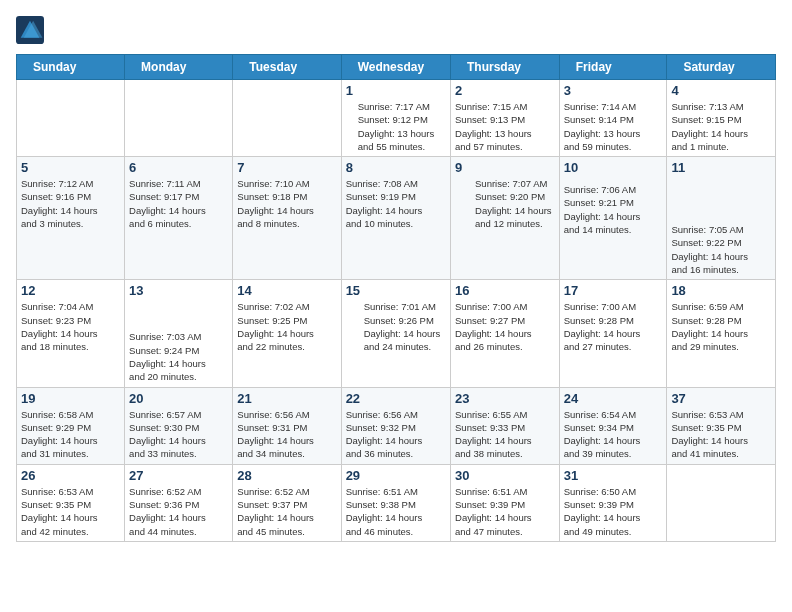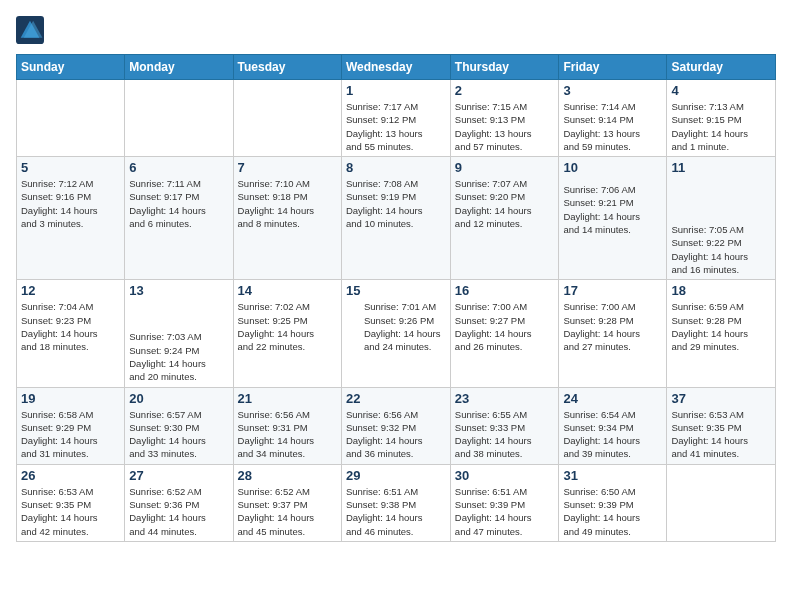--- a/index.html
+++ b/index.html
@@ -41,21 +41,21 @@
     .calendar {
       width: 100%;
       border-collapse: collapse;
       border: 1px solid #aaa;
     }
     .calendar th {
       background: #2e86c1;
       color: #fff;
       font-size: 12px;
       font-weight: bold;
-      padding: 5px 4px;
+      padding: 5px 16px;
       text-align: left;
       border: 1px solid #2070a0;
     }
     .calendar td {
       vertical-align: top;
       padding: 3px 4px;
       border: 1px solid #ccc;
       width: 110px;
       min-height: 80px;
       font-size: 10px;
@@ -113,21 +113,21 @@
         <th>Saturday</th>
       </tr>
   </thead>
   <tbody id="calendar-body">
   <tr>
         <td class="empty-cell"></td>
         <td class="empty-cell"></td>
         <td class="empty-cell"></td>
         <td>
           <div class="day-number">1</div>
-          <div class="day-info" style="white-space: pre-line;">Sunrise: 7:17 AM
+          <div class="day-info" style="white-space: pre-line; margin-left: 12px;">Sunrise: 7:17 AM
 Sunset: 9:12 PM
 Daylight: 13 hours
 and 55 minutes.</div>
         </td>
         <td>
           <div class="day-number">2</div>
           <div class="day-info" style="white-space: pre-line;">Sunrise: 7:15 AM
 Sunset: 9:13 PM
 Daylight: 13 hours
 and 57 minutes.</div>
@@ -171,21 +171,21 @@
         </td>
         <td>
           <div class="day-number">8</div>
           <div class="day-info" style="white-space: pre-line;">Sunrise: 7:08 AM
 Sunset: 9:19 PM
 Daylight: 14 hours
 and 10 minutes.</div>
         </td>
         <td>
           <div class="day-number">9</div>
-          <div class="day-info" style="white-space: pre-line;">Sunrise: 7:07 AM
+          <div class="day-info" style="white-space: pre-line; margin-left: 20px;">Sunrise: 7:07 AM
 Sunset: 9:20 PM
 Daylight: 14 hours
 and 12 minutes.</div>
         </td>
         <td>
           <div class="day-number">10</div>
           <div class="day-info" style="white-space: pre-line; margin-top: 8px;">Sunrise: 7:06 AM
 Sunset: 9:21 PM
 Daylight: 14 hours
 and 14 minutes.</div>

